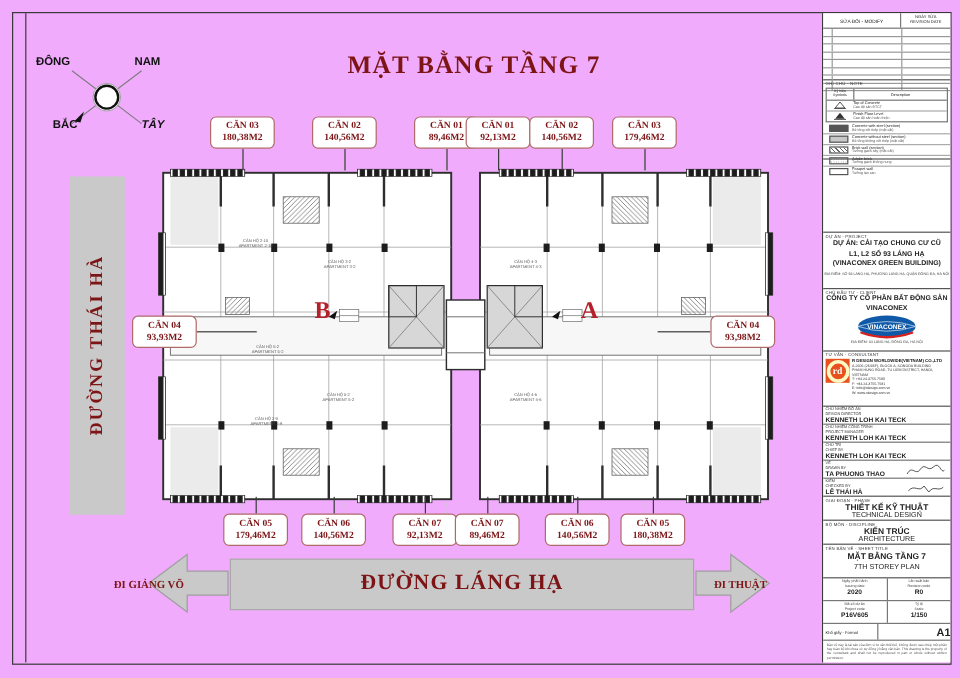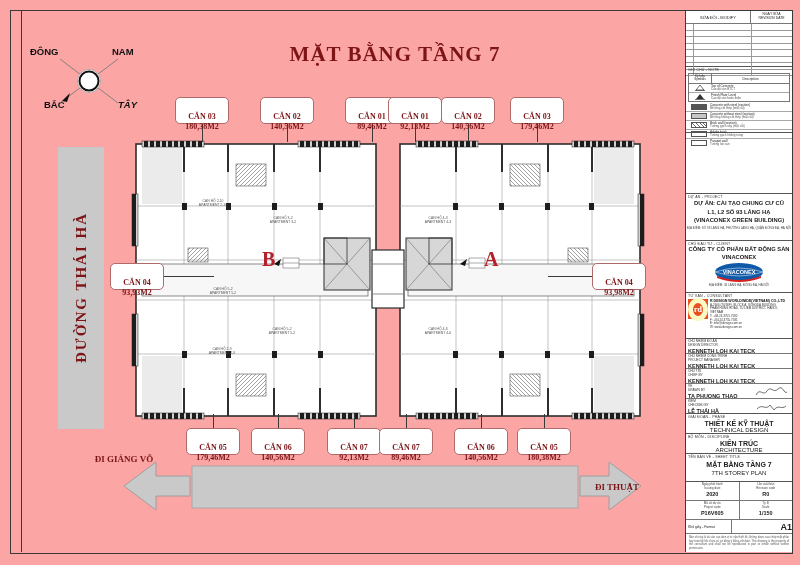--- a/index.html
+++ b/index.html
@@ -1,16 +1,16 @@
 <!DOCTYPE html>
 <html><head>
 <meta charset="utf-8">
 <style>
   html,body{margin:0;padding:0;background:#ffffff;}
-  #sheet{position:relative;width:800px;height:565px;background:#fca5a5;overflow:hidden;
+  #sheet{position:relative;width:800px;height:565px;background:#f0abfc;overflow:hidden;
          font-family:"Liberation Sans",sans-serif;color:#222;}
   .abs{position:absolute;}
   .frame{position:absolute;left:10px;top:10px;width:781px;height:542px;border:1.5px solid #3a3a3a;}
   .frame-left2{position:absolute;left:21px;top:11px;width:1px;height:541px;background:#3a3a3a;}
   .panel-sep{position:absolute;left:685px;top:11px;width:1px;height:541px;background:#3a3a3a;}
 
   
   .dwg-title{position:absolute;left:240px;top:42px;width:310px;text-align:center;
     font:bold 21px "Liberation Serif",serif;color:#7d1517;letter-spacing:1px;}
 
@@ -21,21 +21,21 @@
   .street-v{position:absolute;left:58px;top:147px;width:46px;height:282px;background:#c9c9c9;
     display:flex;align-items:center;justify-content:center;}
   .street-v span{writing-mode:vertical-rl;transform:rotate(180deg);
     font:bold 15px "Liberation Serif",serif;color:#7d1517;letter-spacing:2px;}
   .street-h-label{position:absolute;left:250px;top:475px;width:270px;text-align:center;
     font:bold 18px "Liberation Serif",serif;color:#7d1517;letter-spacing:1px;}
   .arrow-label{position:absolute;font:bold 9px "Liberation Serif",serif;color:#7d1517;text-align:center;}
 
   
   .unit-box{position:absolute;width:54px;height:27px;border:1px solid #b06a6a;border-radius:5px;
-    background:#fff;color:#7d1517;text-align:center;box-sizing:border-box;padding-top:14px;
+    background:#fff;color:#7d1517;text-align:center;box-sizing:border-box;padding-top:2px;
     font:bold 8px "Liberation Serif",serif;line-height:1.3;z-index:3;}
   .vlead{position:absolute;width:1px;background:#3a3a3a;z-index:2;}
   .hlead{position:absolute;height:1px;background:#3a3a3a;z-index:2;}
   .sec-mark{position:absolute;font:bold 20px "Liberation Serif",serif;color:#b5212a;z-index:4;}
 
   
   .tb{position:absolute;left:686px;top:11px;width:106px;height:541px;background:#fff;
     display:flex;flex-direction:column;font-family:"Liberation Sans",sans-serif;}
   .tb-sec{border-bottom:1px solid #555;box-sizing:border-box;position:relative;flex:none;}
   .tb-h{font-size:3.6px;color:#333;padding:1px 2px 0 2px;letter-spacing:.2px;}
@@ -77,21 +77,21 @@
   .meta-val{font:bold 5.5px "Liberation Sans",sans-serif;padding-top:1px;}
   .sheetno-row{display:flex;height:20px;border-bottom:.5px solid #777;}
   .sheetno-row .l{width:46px;border-right:.5px solid #777;display:flex;align-items:center;justify-content:center;}
   .sheetno-row .v{flex:1;display:flex;align-items:center;justify-content:center;font:bold 9.5px "Liberation Sans",sans-serif;}
   .format-row{display:flex;height:13px;border-bottom:.5px solid #777;align-items:center;}
   .format-row .l{width:46px;font-size:3.4px;padding-left:2px;border-right:.5px solid #777;height:100%;display:flex;align-items:center;box-sizing:border-box;}
   .format-row .v{flex:1;text-align:right;font:bold 9px "Liberation Sans",sans-serif;}
   .disc{font-size:2.8px;color:#555;padding:2px 3px;line-height:1.25;text-align:justify;}
   .spacer{flex:1;}
   .logo-rd{width:20px;height:20px;background:#e8511d;display:flex;align-items:center;justify-content:center;flex:none;}
-  .logo-rd span{color:#fff;font:bold 8px "Liberation Serif",serif;border:5px solid #fef9c3;border-radius:50%;
+  .logo-rd span{color:#fff;font:bold 8px "Liberation Serif",serif;border:3px solid #fef9c3;border-radius:50%;
     width:13px;height:13px;display:flex;align-items:center;justify-content:center;}
   .cons-flex{display:flex;gap:2px;padding:1px 2px;}
   .cons-txt{font-size:3px;line-height:1.25;color:#333;}
   .cons-name{font-weight:bold;font-size:3.6px;color:#111;}
 </style>
 </head>
 <body>
 
 <div id="sheet">
   <div class="frame"></div>
@@ -114,21 +114,22 @@
 
   <div class="street-v">
     <span>ĐƯỜNG THÁI HÀ</span>
   </div>
 
   <svg class="abs" style="left:110px;top:460px;" width="545" height="52" viewBox="0 0 545 52">
     <rect x="82" y="6" width="386" height="42" fill="#c9c9c9" stroke="#a8a8a8" stroke-width="1"></rect>
     <polygon points="14,26 46,2 46,16 80,16 80,36 46,36 46,50" fill="#c9c9c9" stroke="#9e9e9e" stroke-width="1"></polygon>
     <polygon points="531,26 499,2 499,16 470,16 470,36 499,36 499,50" fill="#c9c9c9" stroke="#9e9e9e" stroke-width="1"></polygon>
   </svg>
-  <div class="arrow-label" style="left:82px;top:454px;width:84px;">ĐI GIẢNG VÕ</div>
+  <div class="street-h-label">ĐƯỜNG LÁNG HẠ</div>
+  <div class="arrow-label" style="left:82px;top:482px;width:84px;">ĐI GIẢNG VÕ</div>
   <div class="arrow-label" style="left:584px;top:482px;width:66px;">ĐI THUẬT</div>
 
   <svg class="abs" style="left:128px;top:130px;" width="520" height="300" viewBox="0 0 520 300">
     <defs>
       <pattern id="ht" patternUnits="userSpaceOnUse" width="4" height="4">
         <path d="M0 4 L4 0" stroke="#777" stroke-width="0.7"></path>
       </pattern>
       <pattern id="rail" patternUnits="userSpaceOnUse" width="6" height="6">
         <rect width="6" height="6" fill="#1d1d1d"></rect>
           <rect x="2.2" width="1.6" height="6" fill="#fff"></rect>

